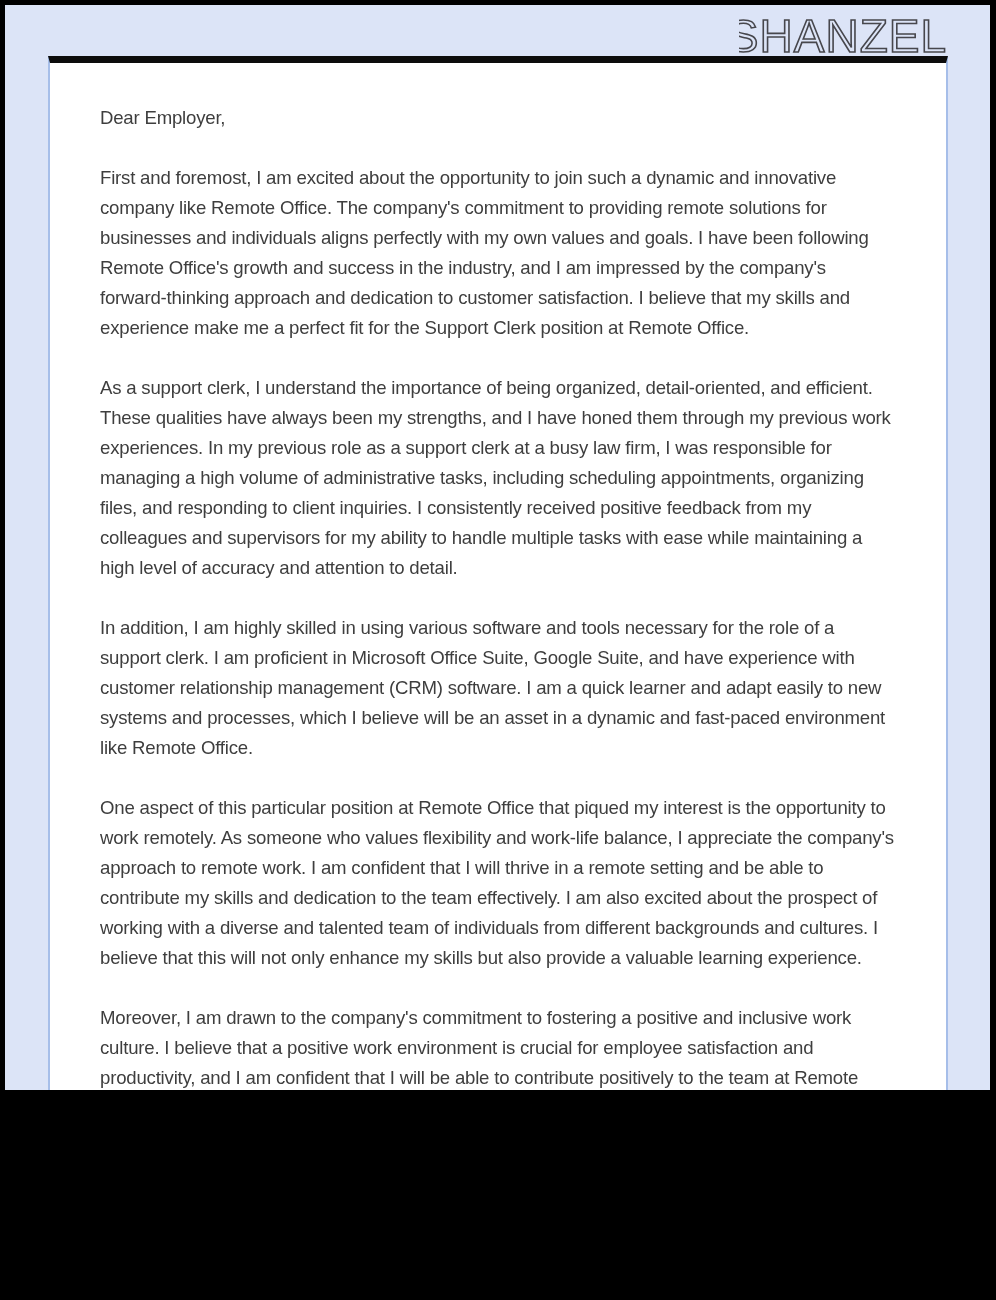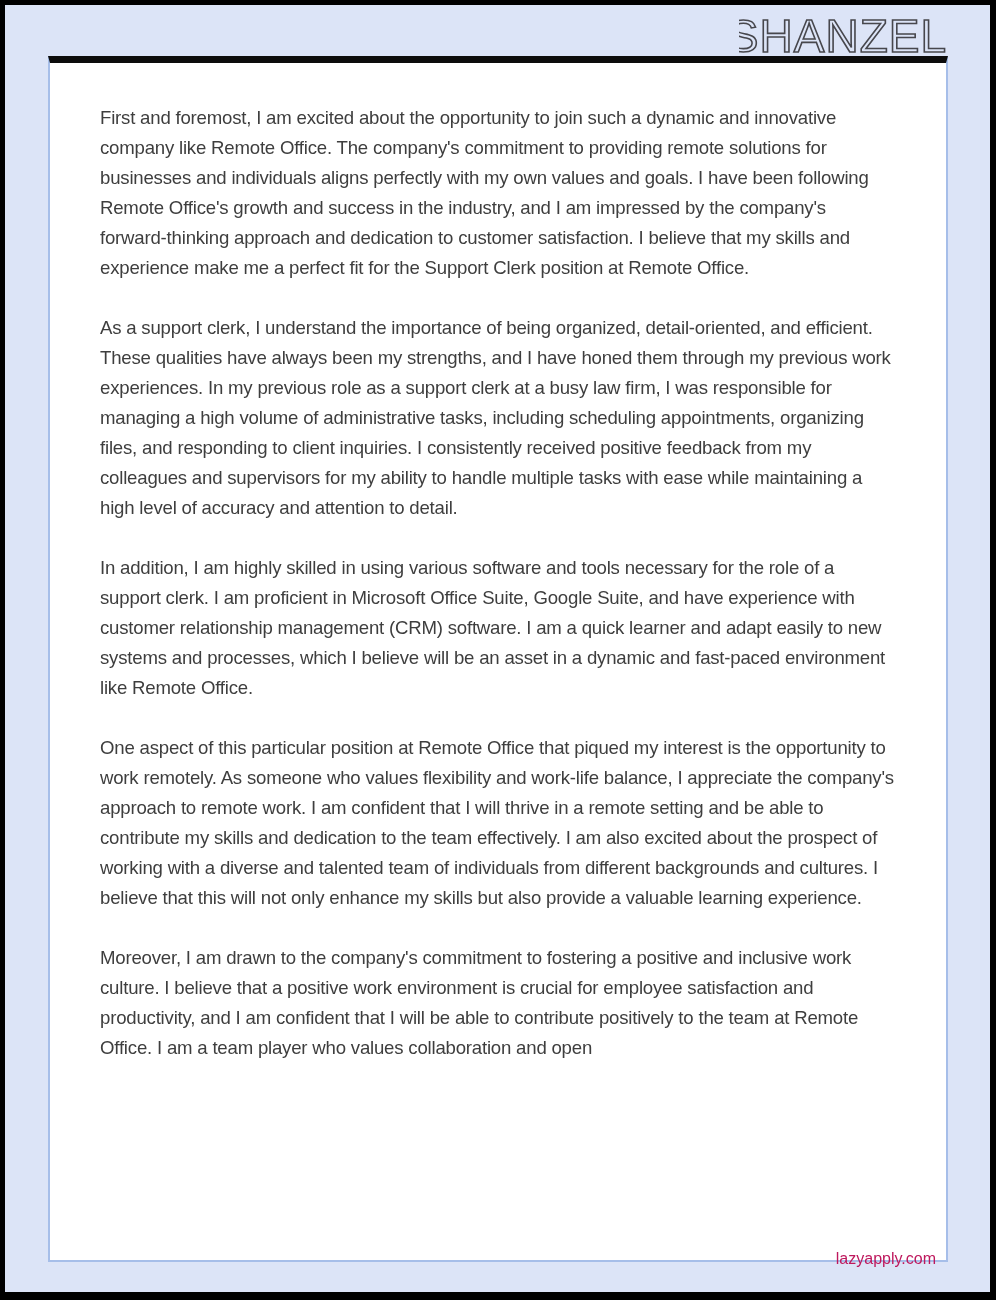--- a/index.html
+++ b/index.html
@@ -12,21 +12,21 @@
     background: #000000;
     font-family: "Liberation Sans", sans-serif;
     position: relative;
     overflow: hidden;
   }
   .canvas {
     position: absolute;
     left: 5px;
     top: 5px;
     width: 985px;
-    height: 1287px;
+    height: 1085px;
     background: #dce4f7;
     overflow: hidden;
   }
   .brand-logo {
     position: absolute;
     top: 3px;
     right: 41px;
     width: 210px;
     height: 52px;
   }
@@ -72,20 +72,21 @@
 <body>
 
 <div class="canvas">
 
   <svg class="brand-logo" viewBox="0 0 210 52" xmlns="http://www.w3.org/2000/svg">
     <text x="208" y="44" text-anchor="end" font-family="Liberation Sans, sans-serif" font-size="46" letter-spacing="1" fill="none" stroke="#47474d" stroke-width="1.6">SHANZEL</text>
   </svg>
 
   <div class="letter-page">
     <div class="letter-body">
+      <p class="salutation">Dear Employer,</p>
       <p>First and foremost, I am excited about the opportunity to join such a dynamic and innovative company like Remote Office. The company's commitment to providing remote solutions for businesses and individuals aligns perfectly with my own values and goals. I have been following Remote Office's growth and success in the industry, and I am impressed by the company's forward-thinking approach and dedication to customer satisfaction. I believe that my skills and experience make me a perfect fit for the Support Clerk position at Remote Office.</p>
       <p>As a support clerk, I understand the importance of being organized, detail-oriented, and efficient. These qualities have always been my strengths, and I have honed them through my previous work experiences. In my previous role as a support clerk at a busy law firm, I was responsible for managing a high volume of administrative tasks, including scheduling appointments, organizing files, and responding to client inquiries. I consistently received positive feedback from my colleagues and supervisors for my ability to handle multiple tasks with ease while maintaining a high level of accuracy and attention to detail.</p>
       <p>In addition, I am highly skilled in using various software and tools necessary for the role of a support clerk. I am proficient in Microsoft Office Suite, Google Suite, and have experience with customer relationship management (CRM) software. I am a quick learner and adapt easily to new systems and processes, which I believe will be an asset in a dynamic and fast-paced environment like Remote Office.</p>
       <p>One aspect of this particular position at Remote Office that piqued my interest is the opportunity to work remotely. As someone who values flexibility and work-life balance, I appreciate the company's approach to remote work. I am confident that I will thrive in a remote setting and be able to contribute my skills and dedication to the team effectively. I am also excited about the prospect of working with a diverse and talented team of individuals from different backgrounds and cultures. I believe that this will not only enhance my skills but also provide a valuable learning experience.</p>
       <p>Moreover, I am drawn to the company's commitment to fostering a positive and inclusive work culture. I believe that a positive work environment is crucial for employee satisfaction and productivity, and I am confident that I will be able to contribute positively to the team at Remote Office. I am a team player who values collaboration and open</p>
     </div>
     <div class="watermark">lazyapply.com</div>
   </div>
 
 </div>

